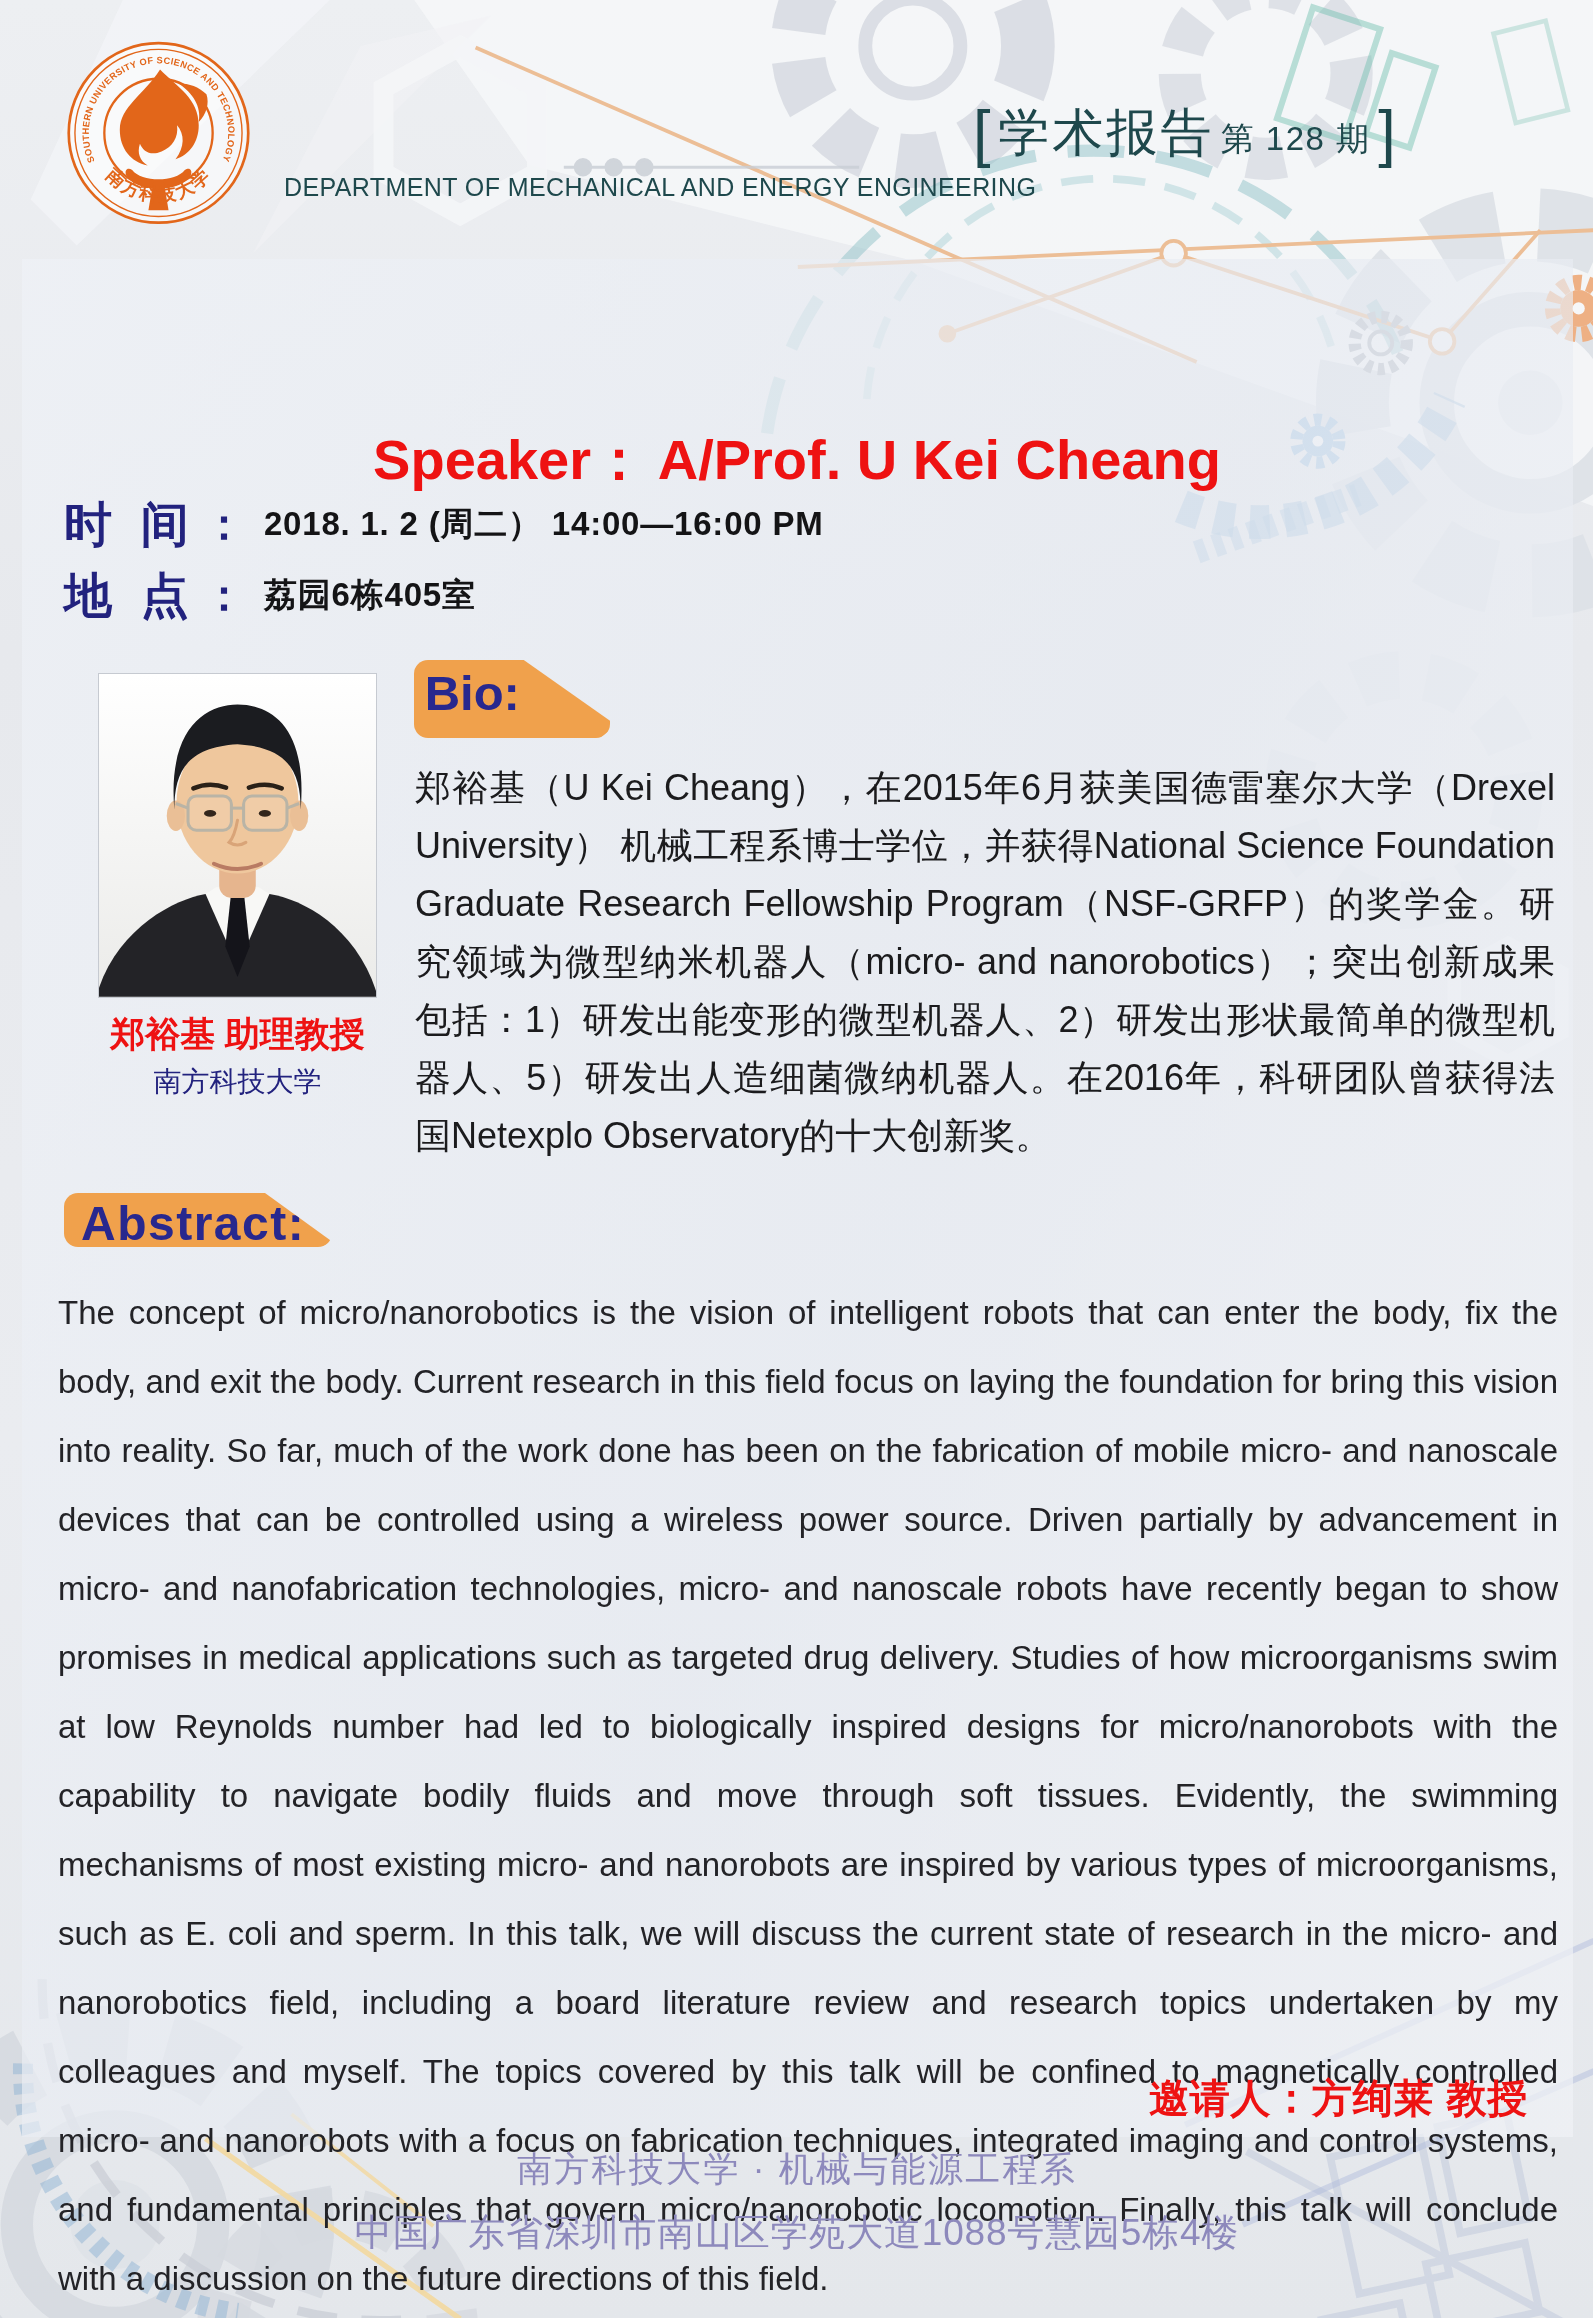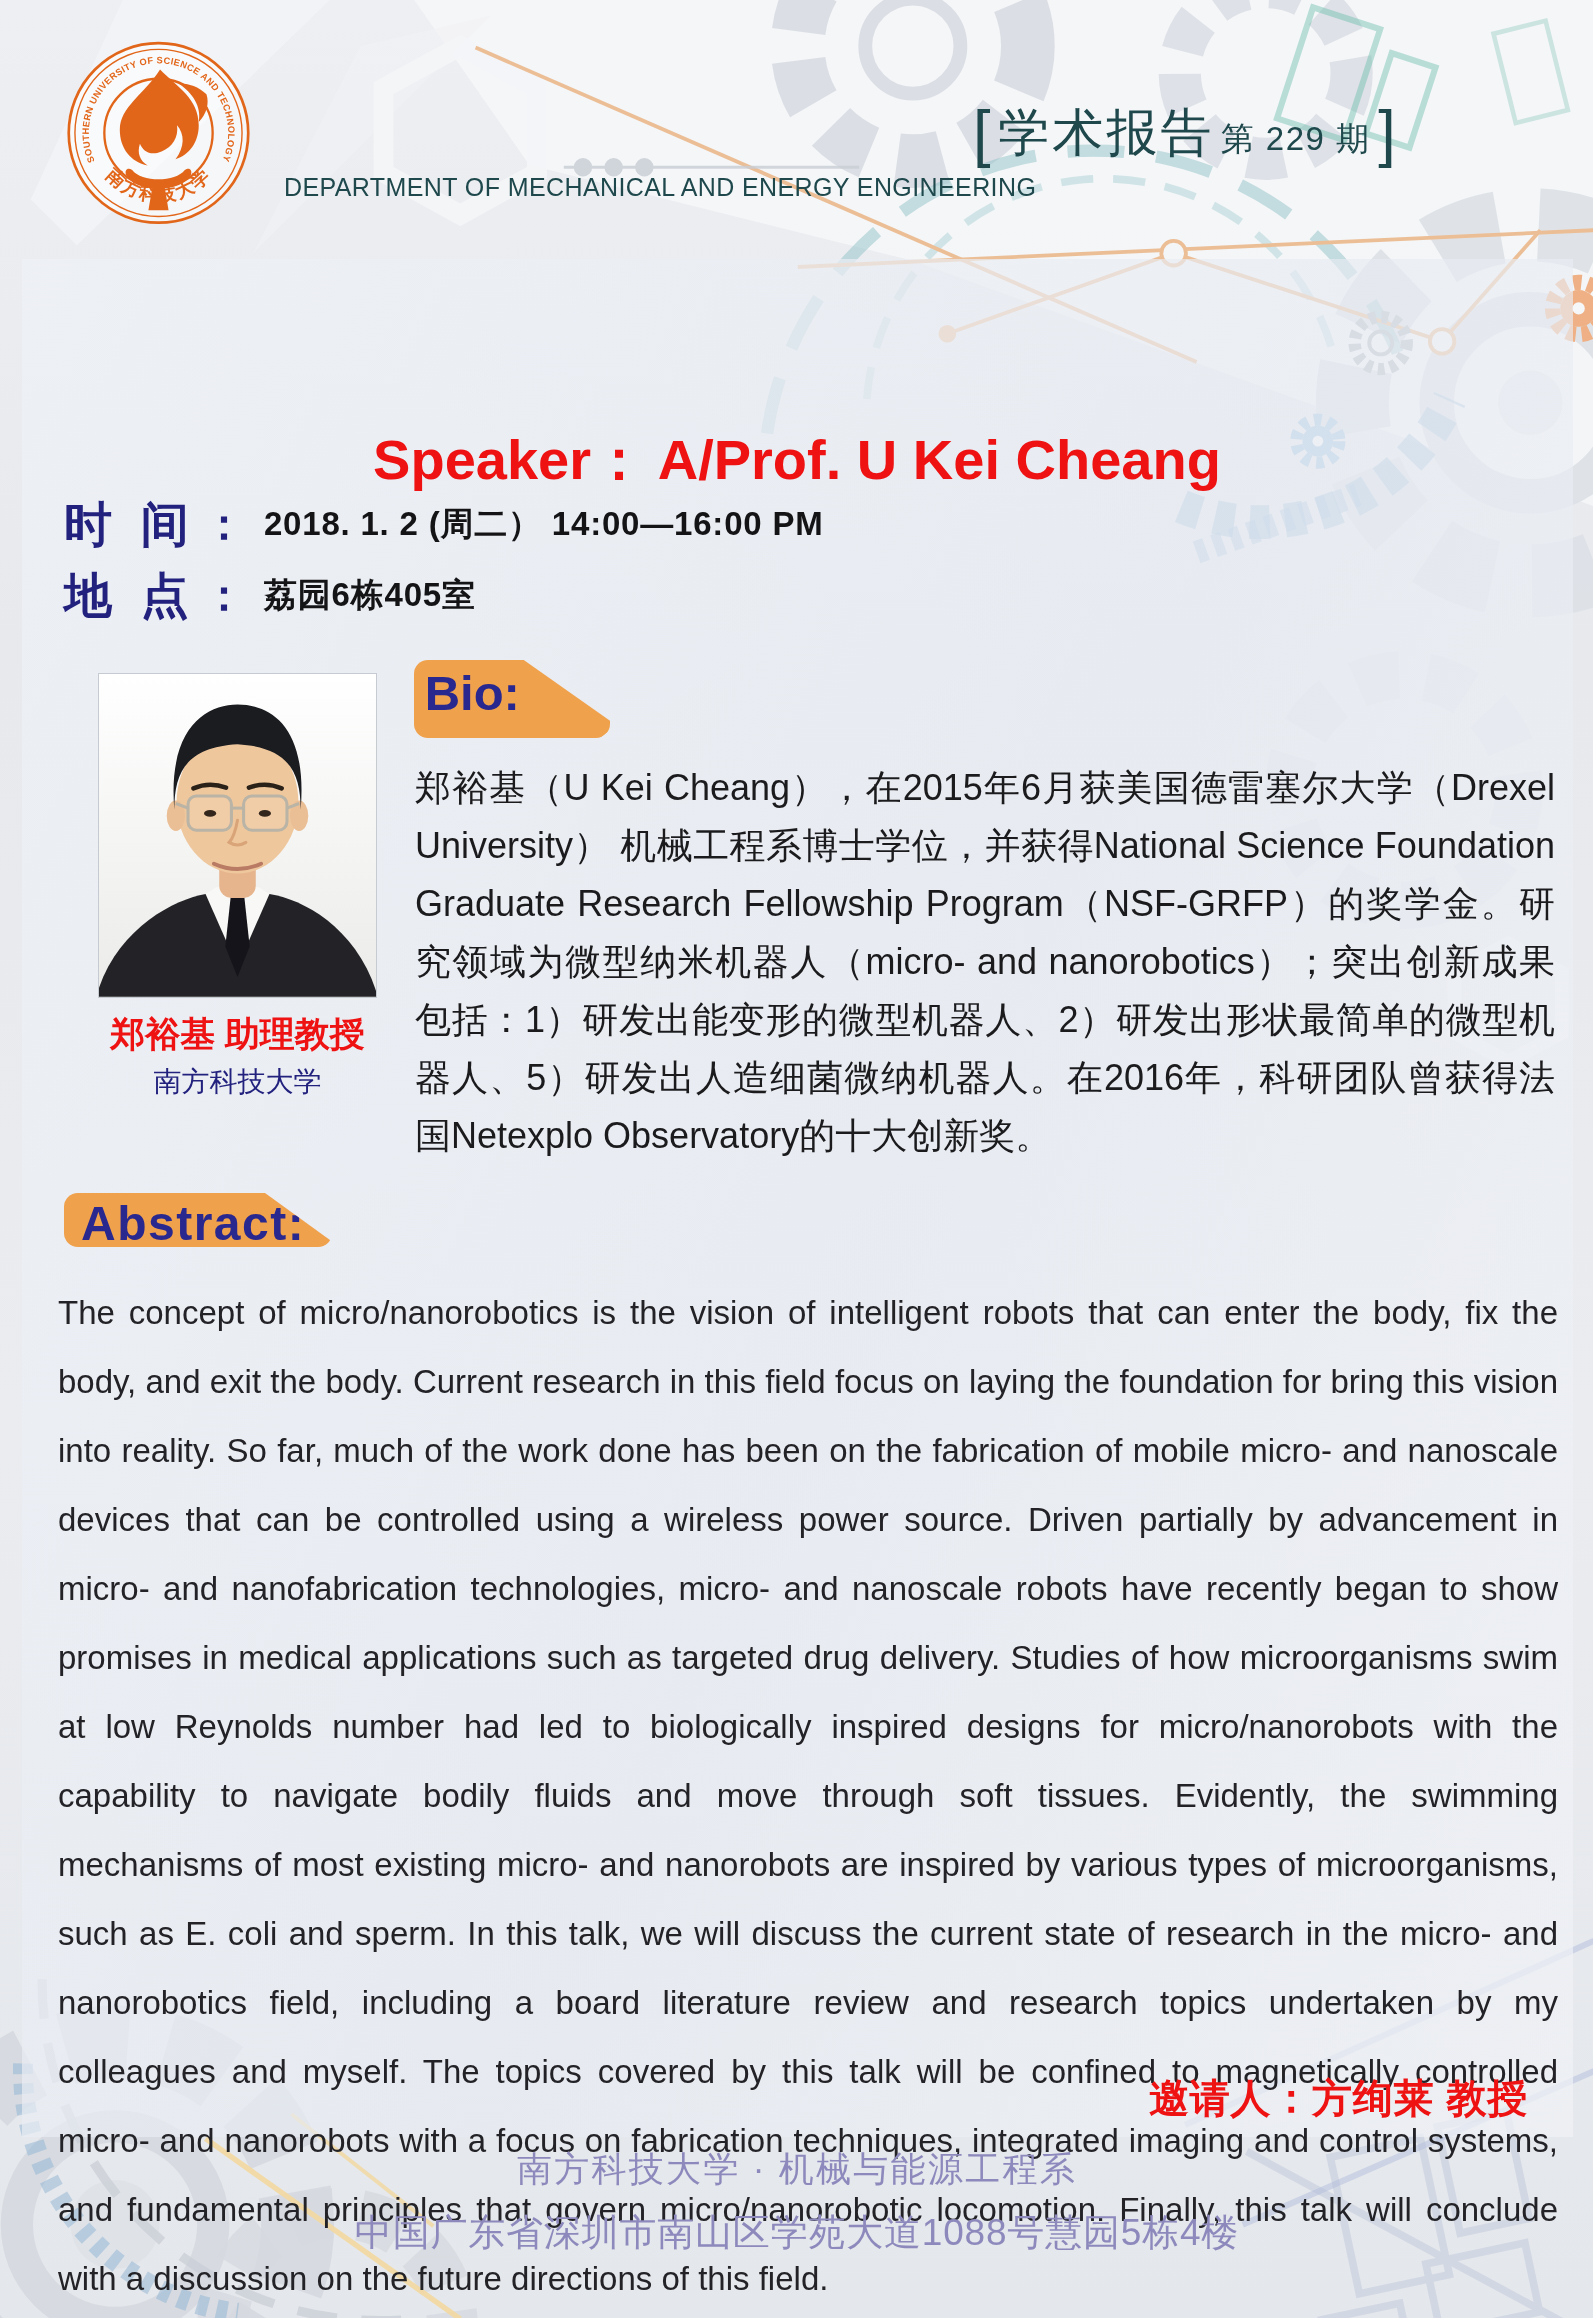--- a/index.html
+++ b/index.html
@@ -202,21 +202,21 @@
         <path d="M84,178 C96,202 156,202 168,178 C170,172 166,168 160,172 C148,188 104,188 92,172 C86,168 82,172 84,178 Z"></path>
         <path d="M119,188 L133,188 L139,224 L113,224 Z"></path>
       </g>
       <text font-size="24" fill="#e2661a" font-weight="bold" letter-spacing="2" text-anchor="middle" font-family="Liberation Serif, DejaVu Serif, serif">
         <textPath href="#bottompath" startOffset="50%">南方科技大学</textPath>
       </text>
     </svg>
   </div>
 
   <div class="series">
-    <span class="bracket">[</span><span class="series-main">学术报告</span><span class="series-issue">第 229 期</span><span class="bracket">]</span>
+    <span class="bracket">[</span><span class="series-main">学术报告</span><span class="series-issue">第 128 期</span><span class="bracket">]</span>
   </div>
   <div class="dept-en">DEPARTMENT OF MECHANICAL AND ENERGY ENGINEERING</div>
 
   <div class="speaker-line">
     <span class="sp-label">Speaker：</span><span>A/Prof. U Kei Cheang</span>
   </div>
 
   <div class="info">
     <div class="info-row">
       <span class="info-label">时 间</span>

